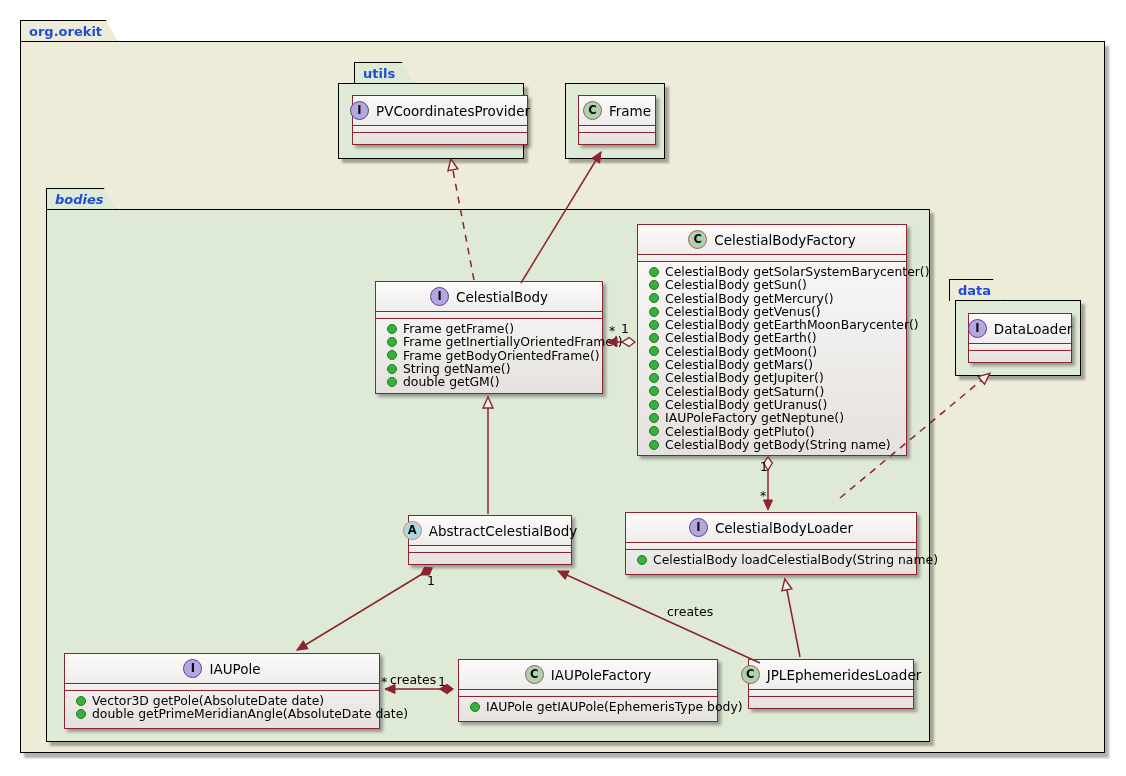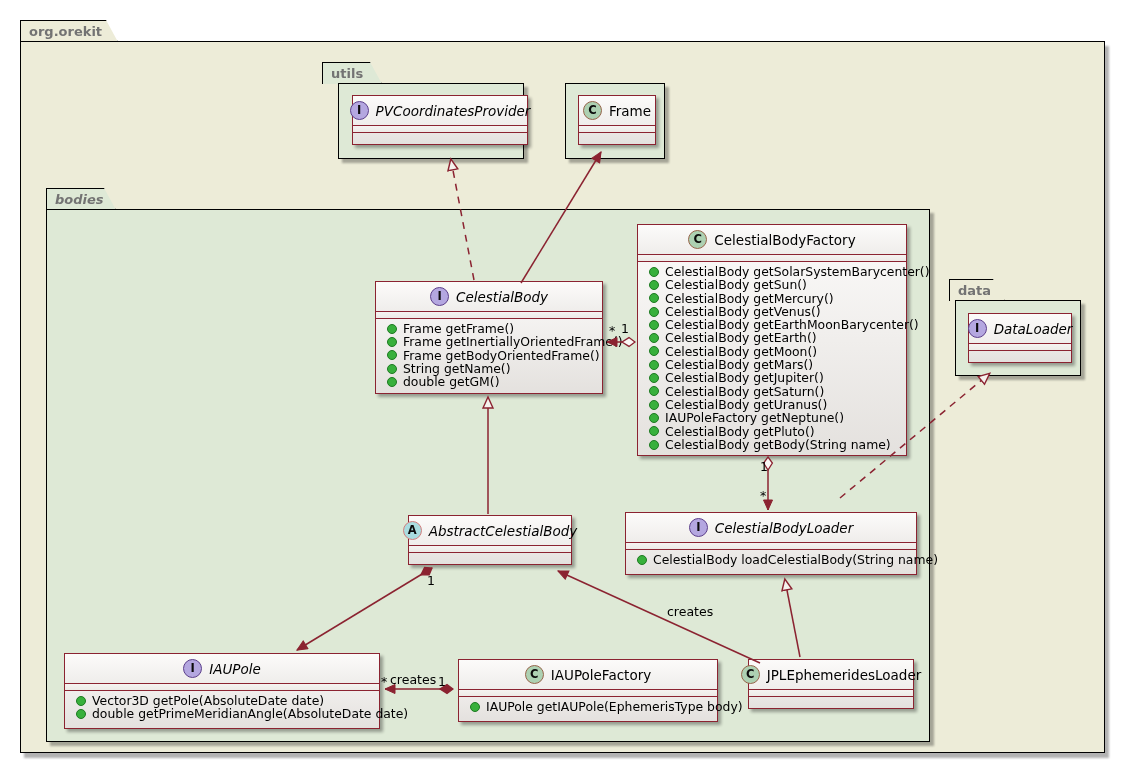--- a/index.html
+++ b/index.html
@@ -26,21 +26,21 @@
     position: absolute;
     box-sizing: border-box;
     border: 1.5px solid #000000;
     border-bottom: none;
     top: 0; left: 0;
     height: 22px;
     padding: 0 16px 0 8px;
     font-weight: bold;
     font-size: 13px;
     line-height: 21px;
-    color: #737373;
+    color: #1d4ed8;
     white-space: nowrap;
     clip-path: polygon(0 0, calc(100% - 12px) 0, 100% 100%, 0 100%);
   }
   .pkg-shadow {
     position: absolute;
     background: rgba(0,0,0,0.30);
     filter: blur(1px);
   }
 
   
@@ -61,21 +61,21 @@
     justify-content: center;
     gap: 7px;
     border-bottom: 1.5px solid #8B2331;
     padding: 0 10px;
     background: linear-gradient(to bottom, #FCFBFA 0%, #EFEDEB 100%);
   }
   .cls-name {
     font-size: 13.5px;
     white-space: nowrap;
   }
-  .cls-name.italic { font-style: italic; }
+  .cls-name.italic { }
   .cls-sep {
     height: 6px;
     border-bottom: 1.5px solid #8B2331;
     background: linear-gradient(to bottom, #F5F3F1 0%, #EDEAE7 100%);
   }
   .cls-members {
     padding: 3px 0 4px 4px;
   }
   .cls-members.empty { height: 6px; padding: 0; }
   .member {
@@ -139,21 +139,21 @@
 
 <div id="canvas">
 
   <div class="pkg-shadow" style="left:24px; top:46px; width:1085px; height:712px;"></div>
   <div class="pkg-tab" style="left:20px; top:20px; width:98px; background:#EDECD8;">
     <span>org.orekit</span>
   </div>
   <div class="pkg-body" style="left:20px; top:41px; width:1085px; height:712px; background:#EDECD8;"></div>
 
   <div class="pkg-shadow" style="left:342px; top:87px; width:186px; height:76px;"></div>
-  <div class="pkg-tab" style="left:322px; top:62px; width:60px; background:#DEE9D6;">
+  <div class="pkg-tab" style="left:354px; top:62px; width:60px; background:#DEE9D6;">
     <span>utils</span>
   </div>
   <div class="pkg-body" style="left:338px; top:83px; width:186px; height:76px; background:#DEE9D6;"></div>
 
   <div class="cls" style="left:352px; top:95px; width:176px; height:50px;">
     <div class="cls-header">
       <span class="ico ico-i">I</span>
       <span class="cls-name italic">PVCoordinatesProvider</span>
     </div>
     <div class="cls-sep"></div>

